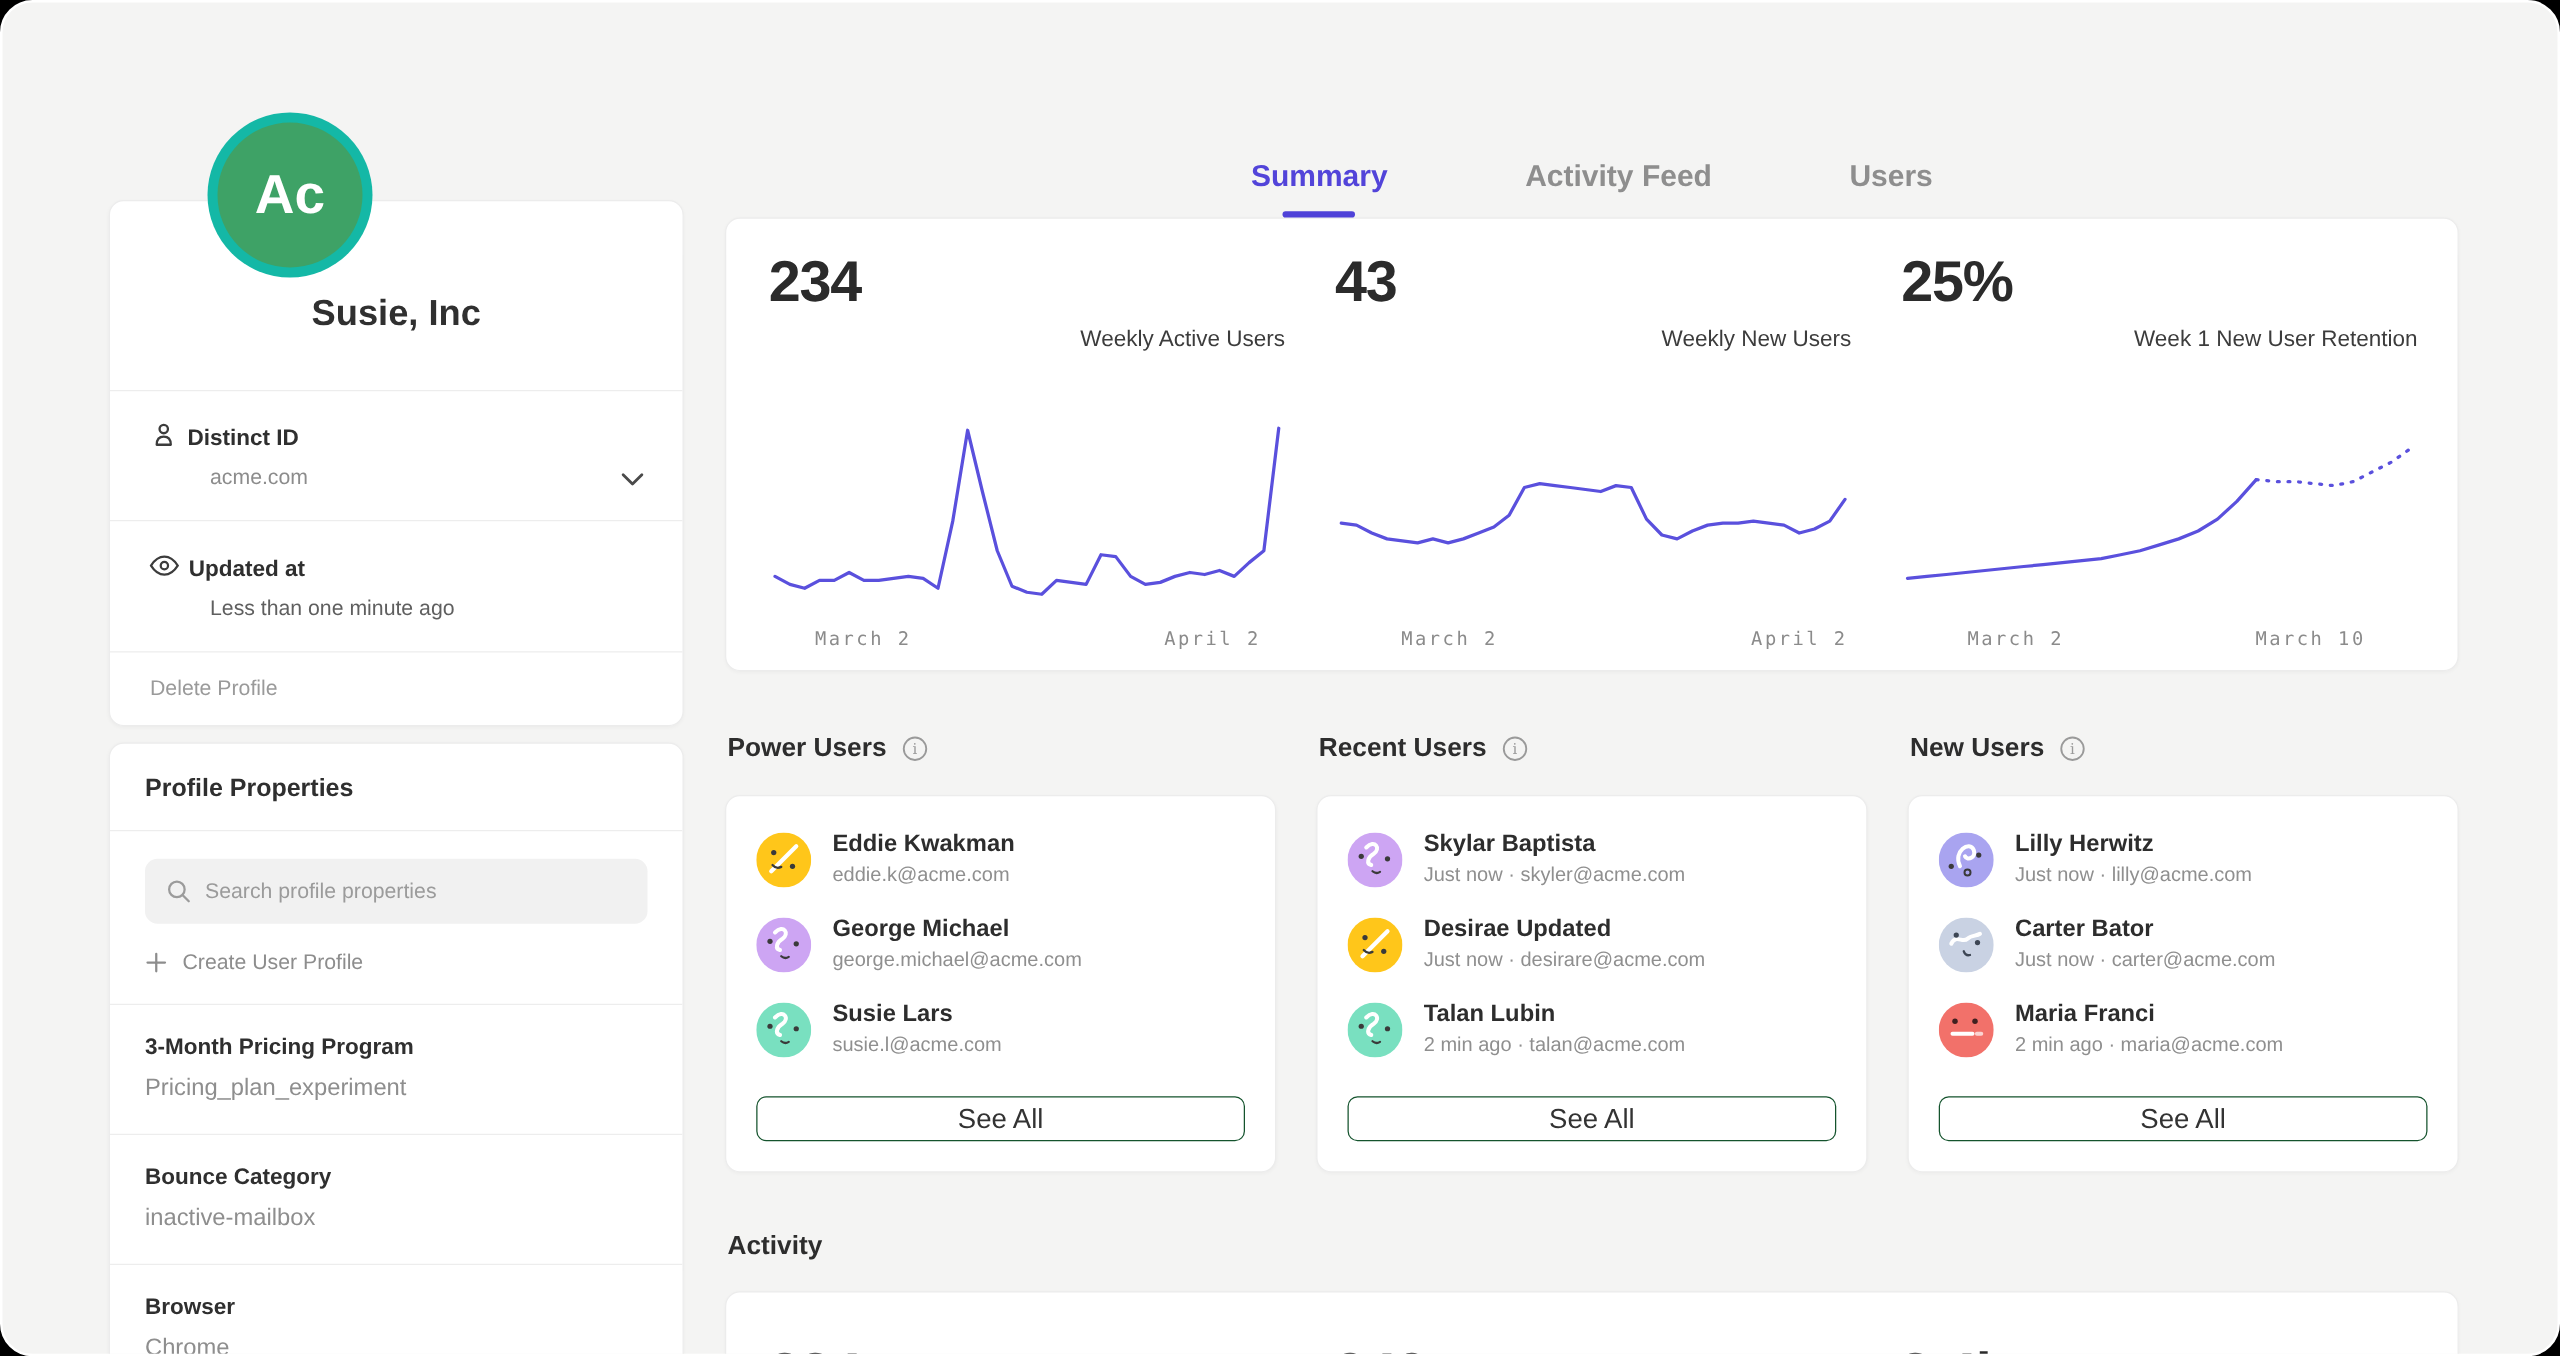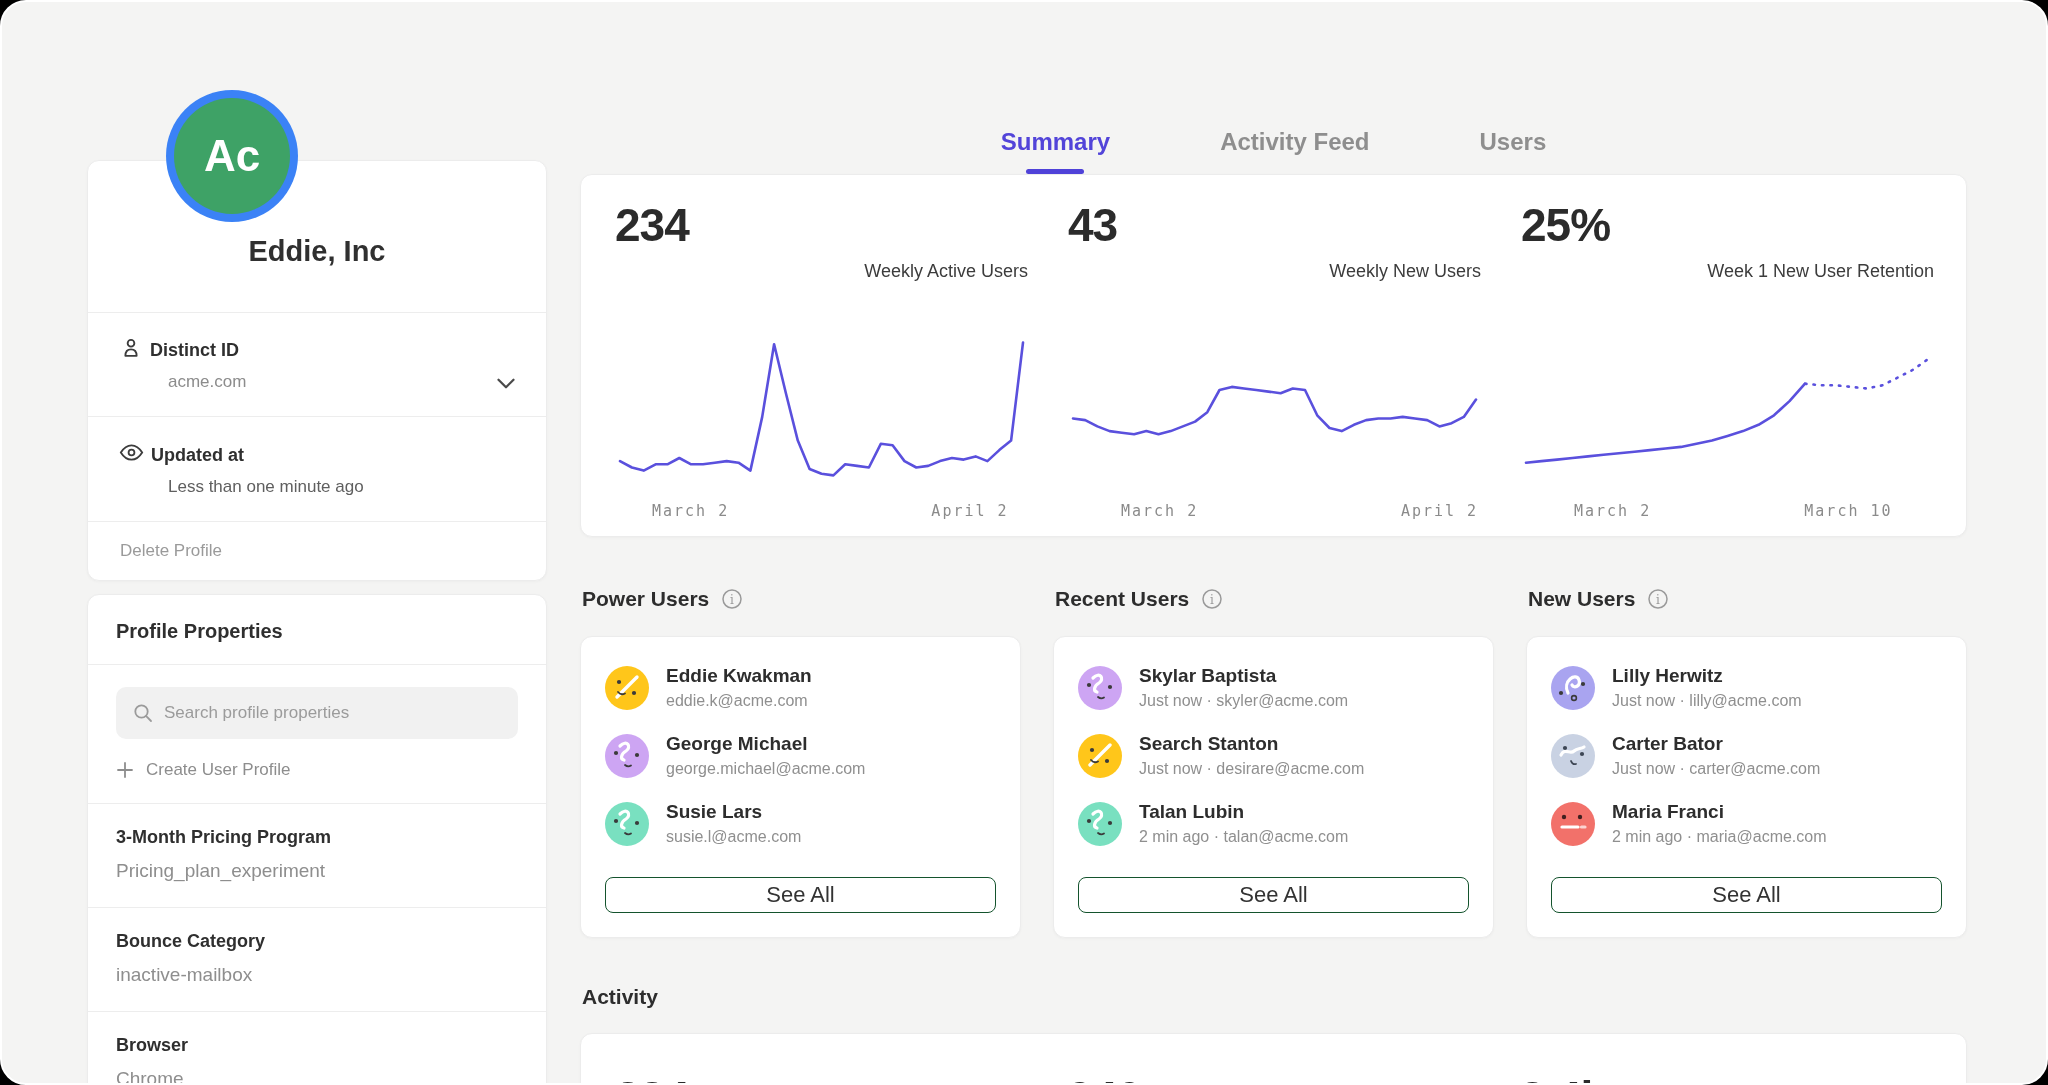--- a/index.html
+++ b/index.html
@@ -9,21 +9,21 @@
     background: #f4f4f3; border-radius: 26px; overflow: hidden;
     border: 2px solid #fff; color: #2e2e2e;
   }
   .card { background: #fff; border: 1px solid #ececec; border-radius: 12px;
           box-shadow: 0 1px 3px rgba(0,0,0,.03); }
   .divider { height: 1px; background: #ededed; width: 100%; }
 
   
   .sidebar { position: absolute; left: 85px; top: 0; width: 460px; }
   .avatar-ring { position: absolute; left: 164px; top: 88px; width: 132px; height: 132px;
-    border-radius: 50%; background: #3b82f6; display: flex; align-items: center; justify-content: center; z-index: 3; }
+    border-radius: 50%; background: #14b8a6; display: flex; align-items: center; justify-content: center; z-index: 3; }
   .avatar { width: 116px; height: 116px; border-radius: 50%;
     display: flex; align-items: center; justify-content: center;
     color: #fff; font-size: 44px; font-weight: 700; }
   .profile-card { position: absolute; left: 0; top: 158px; width: 460px; }
   .company { text-align: center; padding: 74px 20px 44px; font-size: 29px; font-weight: 700; color: #303030; }
   .field-row { position: relative; padding: 22px 32px 24px 30px; }
   .field-head { display: flex; align-items: flex-end; gap: 6px; }
   .field-label { font-size: 18px; font-weight: 700; color: #2f2f2f; }
   .field-value { margin: 11px 0 0 50px; font-size: 17px; color: #8c8c8c; }
   .field-value.dark { color: #5f5f5f; }
@@ -86,21 +86,21 @@
 <body>
 
 <div class="frame">
 
   <div class="avatar-ring">
     <div class="avatar" style="background: rgb(62, 162, 102);">Ac</div>
   </div>
 
   <aside class="sidebar">
     <div class="card profile-card">
-      <div class="company">Eddie, Inc</div>
+      <div class="company">Susie, Inc</div>
       <div class="divider"></div>
 
       <div class="field-row">
         <div class="field-head">
           <svg width="26" height="26" viewBox="0 0 24 24" fill="none" stroke="#3c3c3c" stroke-width="1.7">
             <circle cx="12" cy="7.6" r="3.1"></circle>
             <path d="M6.8 19.2 C6.8 14.8 9.2 13.2 12 13.2 C14.8 13.2 17.2 14.8 17.2 19.2 Z" stroke-linejoin="round"></path>
           </svg>
           <span class="field-label">Distinct ID</span>
         </div>
@@ -283,21 +283,21 @@
           </div>
           <div class="user-row">
             <span class="uavatar"><svg width="44" height="44" viewBox="0 0 44 44">
                   <circle cx="22" cy="22" r="22" fill="#ffc61a"></circle>
                   <path d="M12 31 L32 11" stroke="#fff" stroke-width="3.4" stroke-linecap="round" fill="none"></path>
                   <circle cx="14" cy="16" r="2.1" fill="#3a3a3a"></circle>
                   <circle cx="29" cy="27" r="2.1" fill="#3a3a3a"></circle>
                   <path d="M13 26 Q16 29.5 20 27.5" stroke="#3a3a3a" stroke-width="1.8" fill="none" stroke-linecap="round"></path>
                 </svg></span>
             <div>
-                <div class="uname">Search Stanton</div>
+                <div class="uname">Desirae Updated</div>
                  <div class="umeta">Just now · desirare@acme.com</div>
               </div>
           </div>
           <div class="user-row">
             <span class="uavatar"><svg width="44" height="44" viewBox="0 0 44 44">
                   <circle cx="22" cy="22" r="22" fill="#79e0c0"></circle>
                   <path d="M15 12 C22 5 27 13 21 17 C16 20 15 25 19 26" stroke="#fff" stroke-width="3.2" stroke-linecap="round" fill="none"></path>
                   <circle cx="11" cy="19" r="2.1" fill="#3a3a3a"></circle>
                   <circle cx="32" cy="21" r="2.1" fill="#3a3a3a"></circle>
                   <path d="M20 31 Q23 33.5 26 31.5" stroke="#3a3a3a" stroke-width="1.8" fill="none" stroke-linecap="round"></path>

